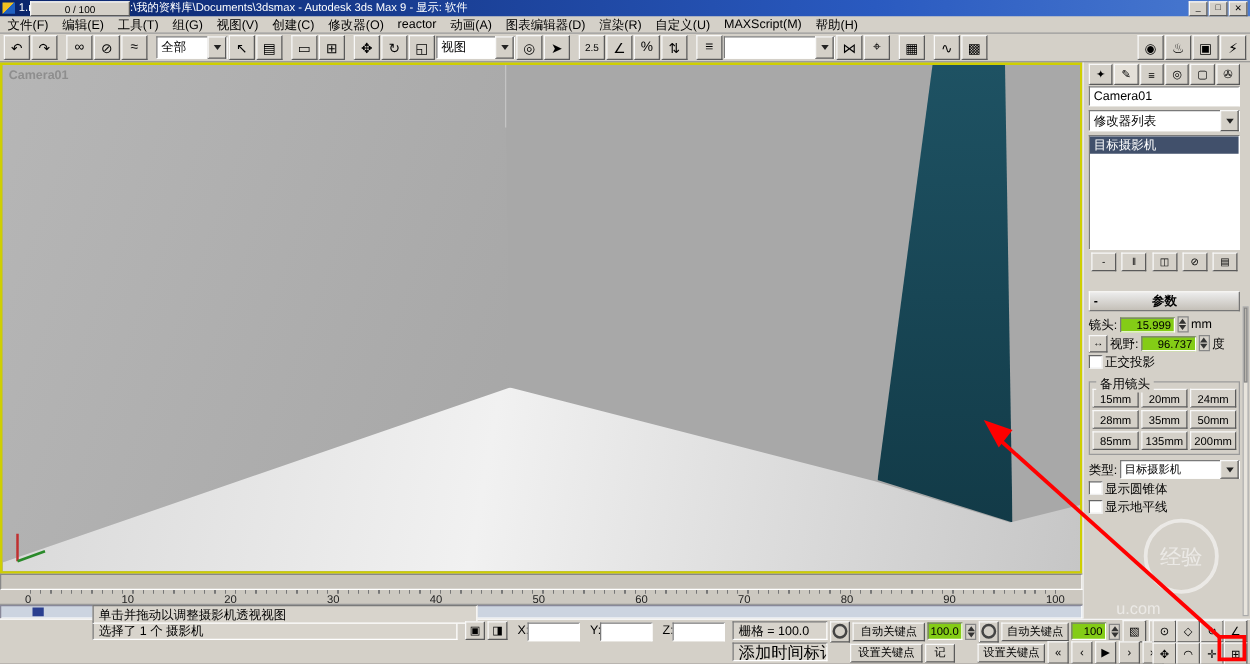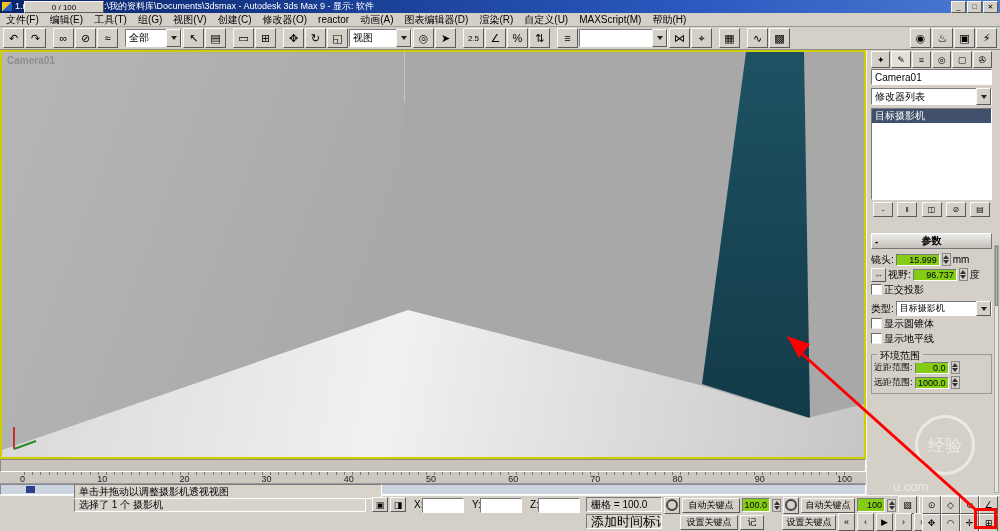--- a/index.html
+++ b/index.html
@@ -241,55 +241,50 @@
       <span class="spin">
           <i class="u"></i>
           <i class="d"></i>
         </span>
       <span>度</span>
     </div>
     <div class="prow">
       <span class="cb"></span>
       <span>正交投影</span>
     </div>
+    <div class="group">
+      <span class="glabel">备用镜头</span>
+      <div class="lensgrid">
+        <span class="lensbtn b3 cc">15mm</span>
+        <span class="lensbtn b3 cc">20mm</span>
+        <span class="lensbtn b3 cc">24mm</span>
+        <span class="lensbtn b3 cc">28mm</span>
+        <span class="lensbtn b3 cc">35mm</span>
+        <span class="lensbtn b3 cc">50mm</span>
+        <span class="lensbtn b3 cc">85mm</span>
+        <span class="lensbtn b3 cc">135mm</span>
+        <span class="lensbtn b3 cc">200mm</span>
+      </div>
+    </div>
     <div class="prow" style="margin-top:4px">
       <span>类型:</span>
       <span class="pdd s3" style="flex:1;margin:0;height:13px">
         <span style="font-size:9px">目标摄影机</span>
         <span class="dd b3 cc">
             <i class="tri-d"></i>
           </span>
       </span>
     </div>
     <div class="prow">
       <span class="cb"></span>
       <span>显示圆锥体</span>
     </div>
     <div class="prow">
       <span class="cb"></span>
       <span>显示地平线</span>
-    </div>
-    <div class="group">
-      <span class="glabel">环境范围</span>
-      <div class="prow">
-        <span style="font-size:9px">近距范围:</span>
-        <span class="pfield s3" style="width:34px">0.0</span>
-        <span class="spin">
-            <i class="u"></i>
-            <i class="d"></i>
-          </span>
-      </div>
-      <div class="prow">
-        <span style="font-size:9px">远距范围:</span>
-        <span class="pfield s3" style="width:34px">1000.0</span>
-        <span class="spin">
-            <i class="u"></i>
-            <i class="d"></i>
-          </span>
-      </div>
     </div>
   </div>
   <div class="abs pscroll">
       <i></i>
     </div>
 
   <div class="abs timeslider"></div>
   <div class="abs tthumb b3 cc">0 / 100</div>
 
   <div class="abs ruler">

